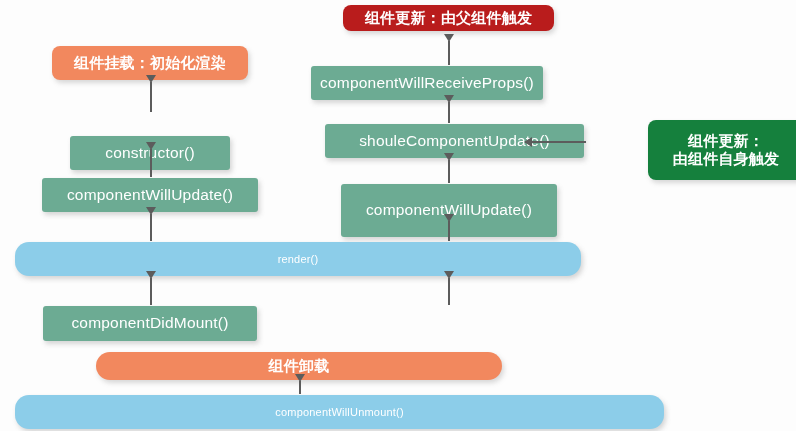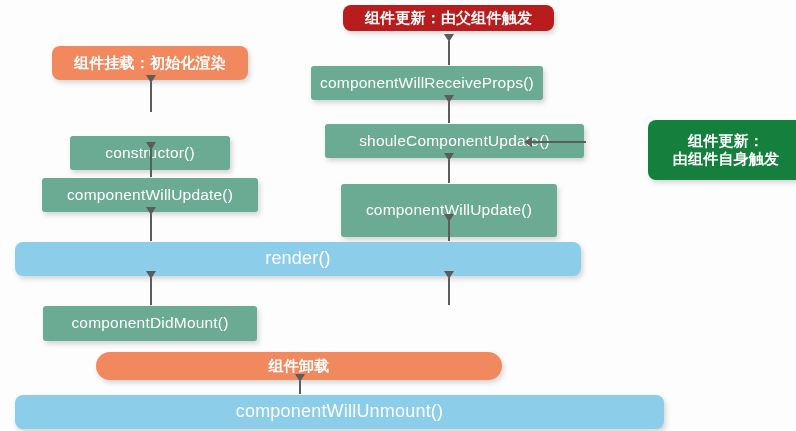--- a/index.html
+++ b/index.html
@@ -32,22 +32,22 @@
   }
   .orange.pill{border-radius:999px;}
   .green{
     background:#6cab93;
     border-radius:3px;
     font-size:15.5px;
     box-shadow:2px 3px 5px rgba(120,120,120,0.30);
   }
   .blue{
     background:#8ccde9;
-    border-radius:8px;
-    font-size:18px;
+    border-radius:14px;
+    font-size:11px;
     box-shadow:2px 3px 5px rgba(120,120,120,0.30);
   }
 
   
   .arrow{position:absolute;}
   .arrow .shaft{
     position:absolute;
     background:#5c5c5c;
   }
   .arrow.v .shaft{width:2px;left:0;top:0;}

